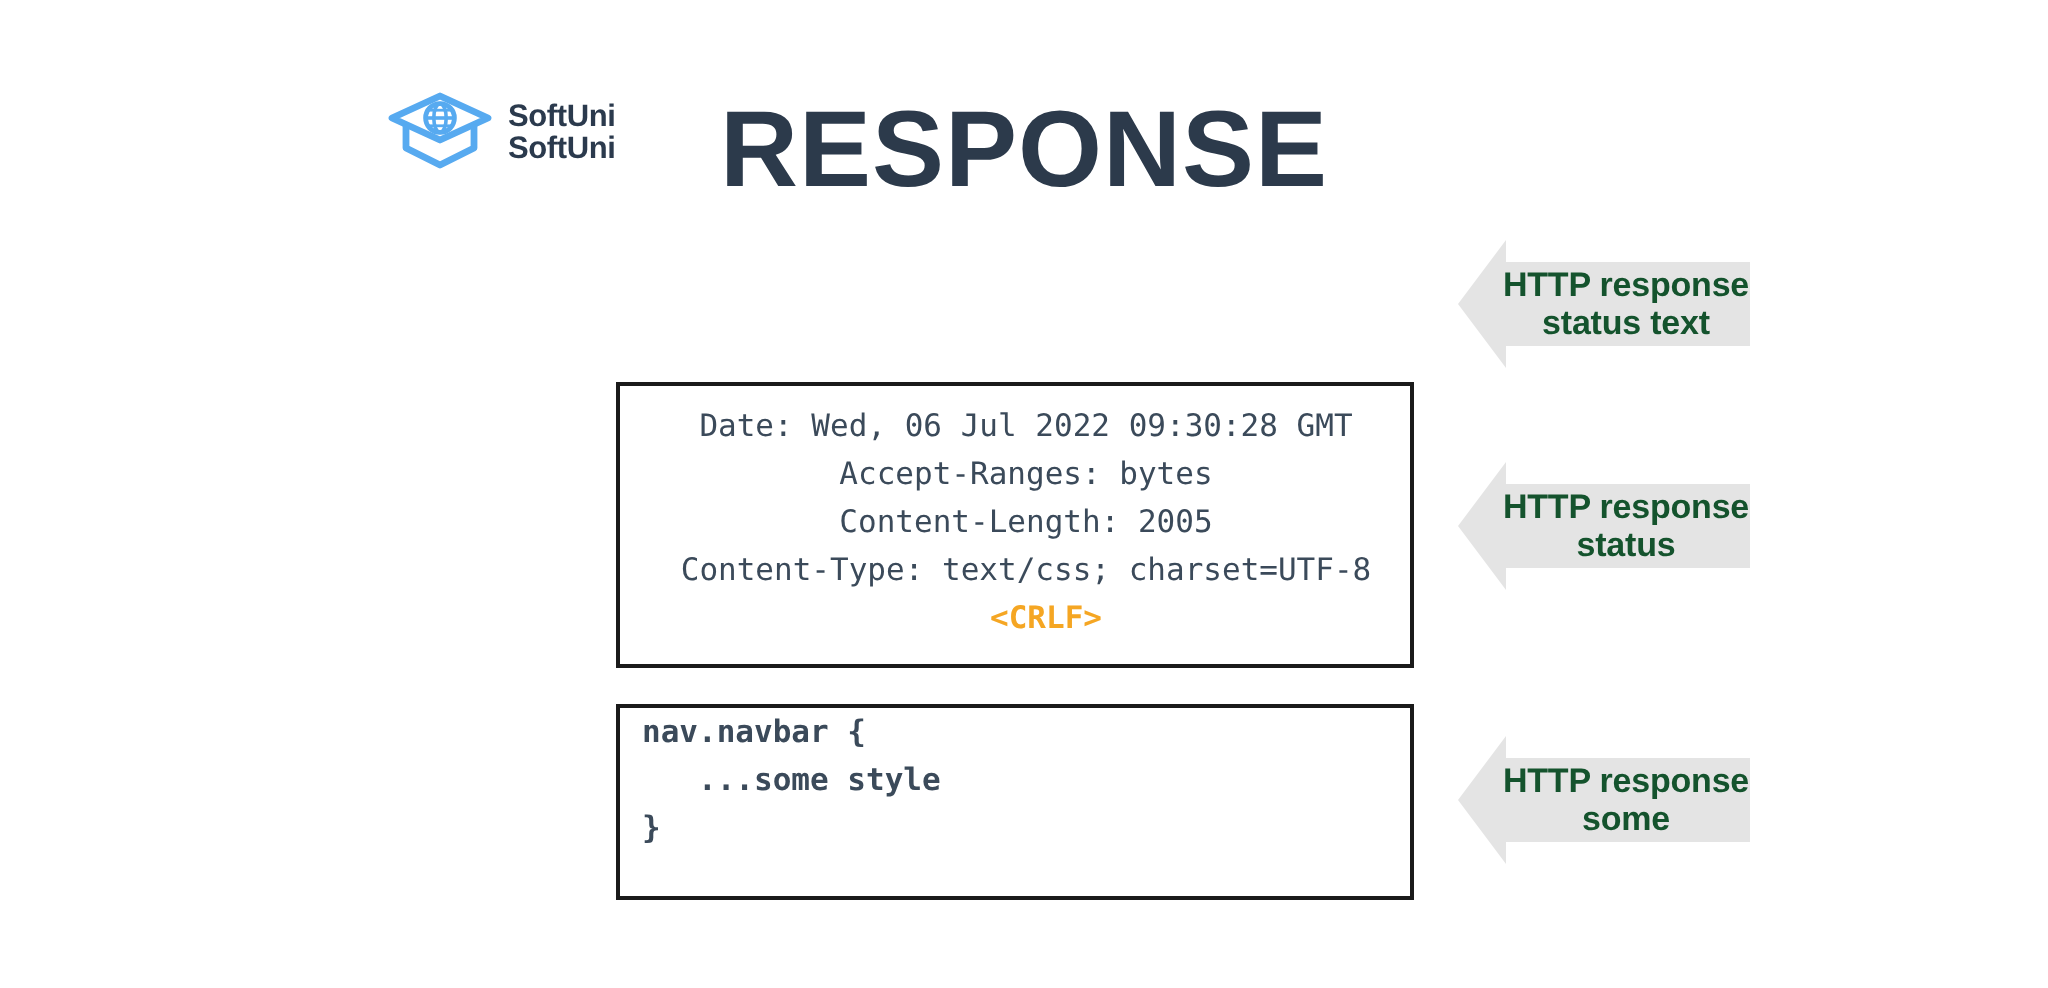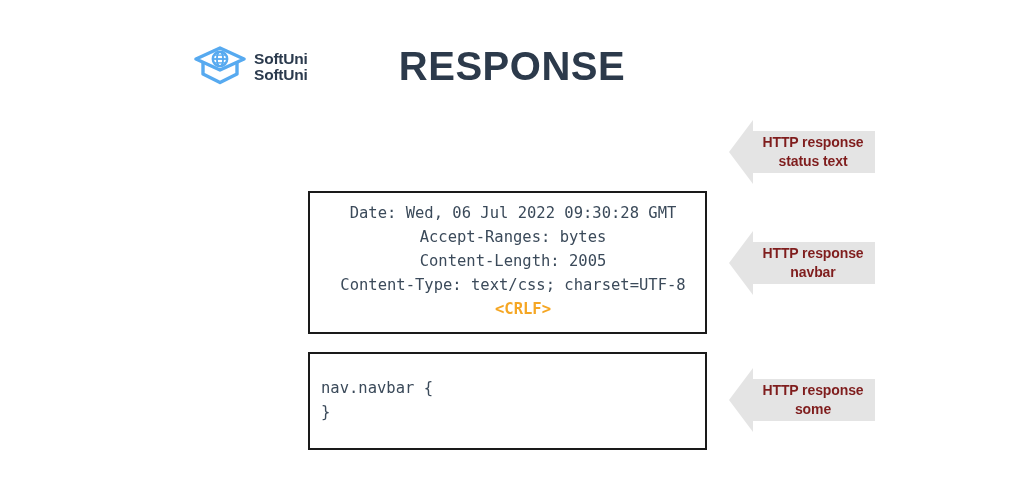--- a/index.html
+++ b/index.html
@@ -46,42 +46,42 @@
     letter-spacing: -0.2px;
   }
 
   
   .title {
     position: absolute;
     left: 0;
     top: 44px;
     width: 1024px;
     text-align: center;
-    font-size: 40px;
+    font-size: 54px;
     font-weight: bold;
     letter-spacing: 0.5px;
     color: #2c3a4b;
   }
 
   
   .code-box {
     position: absolute;
     box-sizing: border-box;
     background: #ffffff;
     border: 2px solid #1a1a1a;
     font-family: "DejaVu Sans Mono", "Liberation Mono", monospace;
     font-size: 15.5px;
     line-height: 24px;
     color: #3b4a5a;
     padding: 9px 0 9px 11px;
     white-space: pre;
   }
   #box-status  { left: 308px; top: 130px; width: 399px; height: 44px; padding-top: 9px; }
   #box-headers { left: 308px; top: 191px; width: 399px; height: 143px; padding-top: 8px; text-align: center; }
-  #box-body    { left: 308px; top: 352px; width: 399px; height: 98px; padding-top: 22px; }
+  #box-body    { left: 308px; top: 352px; width: 399px; height: 98px; padding-top: 0; font-weight: bold; }
 
   .code-line { display: block; }
   .tok-green  { color: #22b765; font-weight: bold; }
   .tok-orange { color: #f5a623; font-weight: bold; margin-left: 20px; }
 
   
   .callout {
     position: absolute;
     display: flex;
     align-items: center;
@@ -89,23 +89,23 @@
   }
   .callout svg {
     position: absolute;
     left: 0;
     top: 0;
   }
   .callout-label {
     position: relative;
     z-index: 2;
     text-align: center;
-    color: #7f1d1d;
+    color: #14532d;
     font-weight: bold;
-    font-size: 14px;
+    font-size: 17px;
     line-height: 19px;
     letter-spacing: -0.1px;
     padding-left: 22px;
     width: 100%;
     box-sizing: border-box;
   }
   #callout-status  { left: 729px; top: 118px; width: 146px; height: 68px; }
   #callout-headers { left: 729px; top: 229px; width: 146px; height: 68px; }
   #callout-body    { left: 729px; top: 366px; width: 146px; height: 68px; }
 </style>
@@ -130,39 +130,39 @@
     </svg>
     <span class="logo-text">
       <span>SoftUni</span>
       <span>SoftUni</span>
     </span>
   </div>
 
   <div class="title">RESPONSE</div>
 
   <div class="code-box" id="box-headers"><span class="code-line"><span>Date: Wed, 06 Jul 2022 09:30:28 GMT</span></span><span class="code-line"><span>Accept-Ranges: bytes</span></span><span class="code-line"><span>Content-Length: 2005</span></span><span class="code-line"><span>Content-Type: text/css; charset=UTF-8</span></span><span class="code-line"><span class="tok-orange">&lt;CRLF&gt;</span></span></div>
-  <div class="code-box" id="box-body"><span class="code-line"><span>nav.navbar {</span></span><span class="code-line"><span>}</span></span></div>
+  <div class="code-box" id="box-body"><span class="code-line"><span>nav.navbar {</span></span><span class="code-line"><span>   ...some style</span></span><span class="code-line"><span>}</span></span></div>
 
   <div class="callout" id="callout-status">
     <svg width="146" height="68" viewBox="0 0 146 68">
       <path d="M0 34 L24 2 L24 13 L146 13 L146 55 L24 55 L24 66 Z" fill="#e4e4e4"></path>
     </svg>
     <div class="callout-label">
       <span>HTTP response</span><br>
       <span>status text</span>
     </div>
   </div>
 
   <div class="callout" id="callout-headers">
     <svg width="146" height="68" viewBox="0 0 146 68">
       <path d="M0 34 L24 2 L24 13 L146 13 L146 55 L24 55 L24 66 Z" fill="#e4e4e4"></path>
     </svg>
     <div class="callout-label">
       <span>HTTP response</span><br>
-      <span>navbar</span>
+      <span>status</span>
     </div>
   </div>
 
   <div class="callout" id="callout-body">
     <svg width="146" height="68" viewBox="0 0 146 68">
       <path d="M0 34 L24 2 L24 13 L146 13 L146 55 L24 55 L24 66 Z" fill="#e4e4e4"></path>
     </svg>
     <div class="callout-label">
       <span>HTTP response</span><br>
       <span>some</span>

